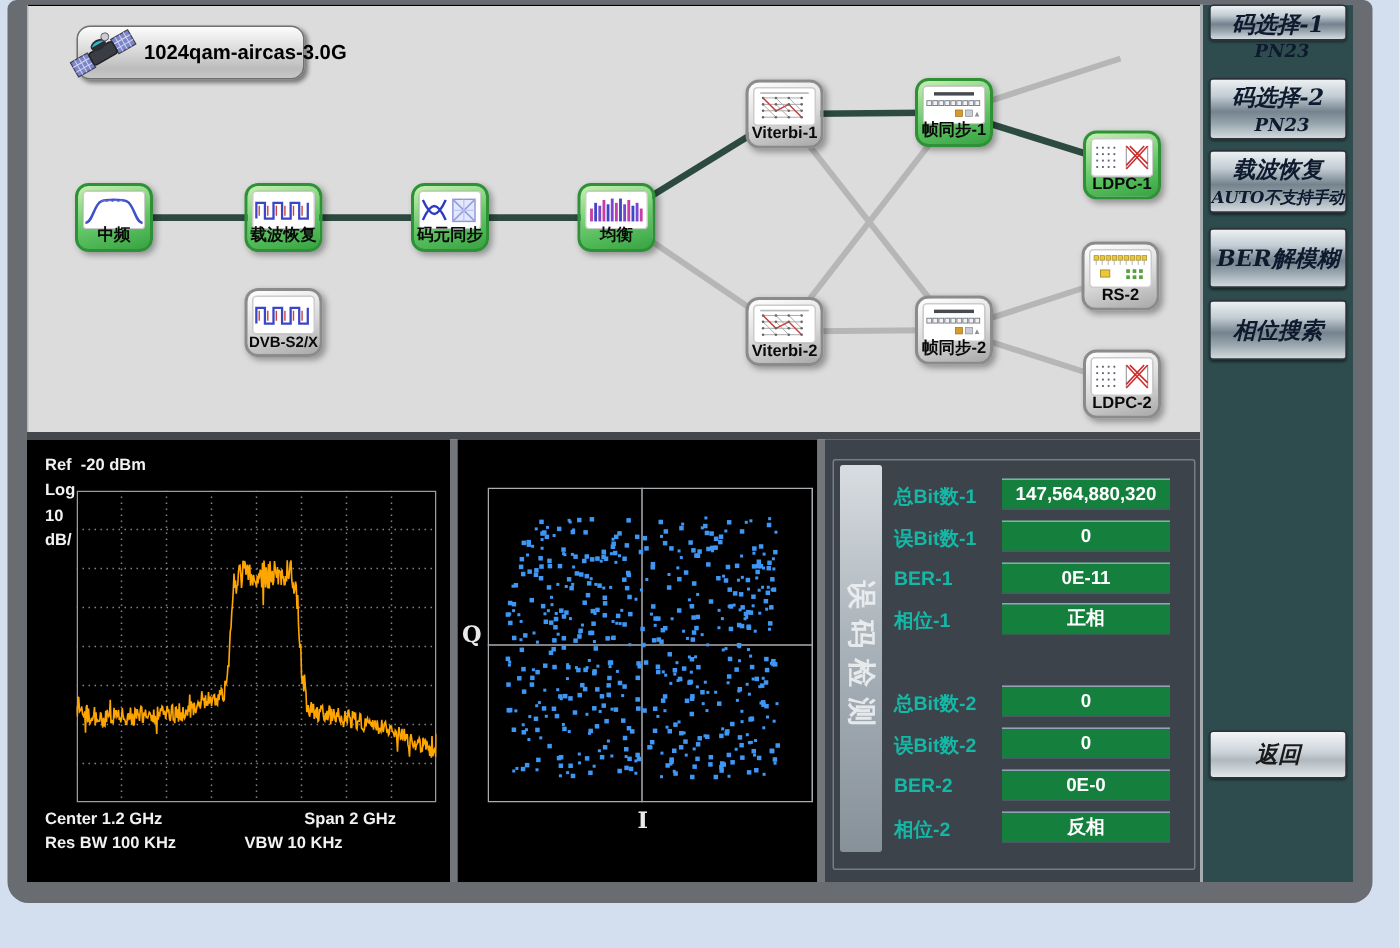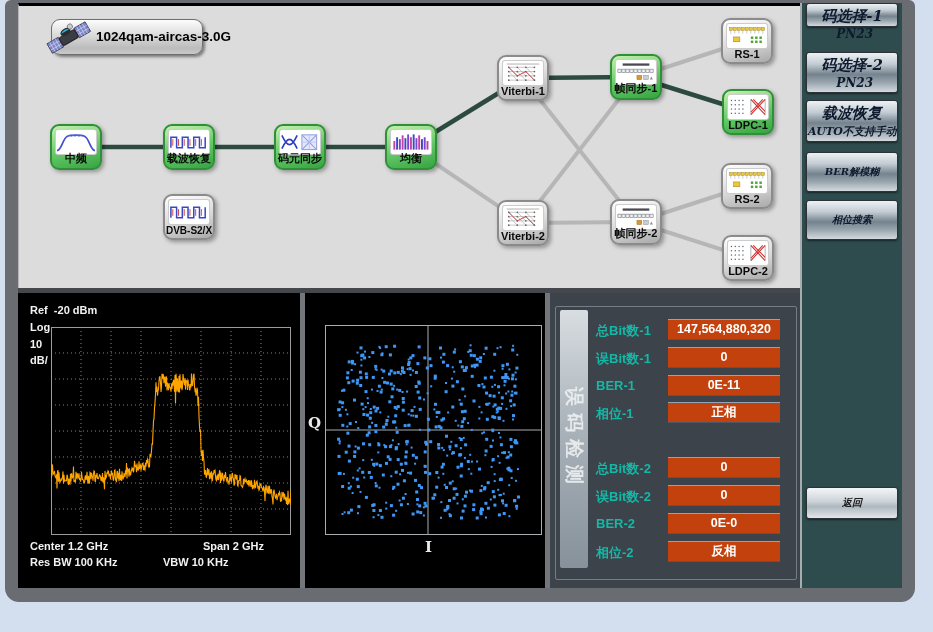--- a/index.html
+++ b/index.html
@@ -4,21 +4,21 @@
 <style>
   html,body{margin:0;padding:0;}
   body{font-family:"Liberation Sans","DejaVu Sans",sans-serif;}
   #stage{position:relative;width:933px;height:632px;background:#d3dfef;overflow:hidden;}
   
   .bezel{position:absolute;left:5px;top:0;width:910px;height:602px;box-sizing:border-box;
     border-style:solid;border-color:#696d71;border-width:3px 13px 14px 13px;
     border-radius:6px 6px 14px 14px;}
   
   .flow-panel{position:absolute;left:18px;top:3px;width:782px;height:285px;background:#dcdcdc;
-    border-top:3px solid #000000;border-left:1px solid #b5b5b5;box-sizing:border-box;}
+    border-top:1px solid #000000;border-left:1px solid #b5b5b5;box-sizing:border-box;}
   .flow-sep{position:absolute;left:18px;top:288px;width:782px;height:5px;background:#44474b;}
   .edges-svg{position:absolute;left:0;top:0;}
   
   .title-btn{position:absolute;left:32px;top:13px;width:150px;height:34px;border-radius:9px;
     border:1px solid #6f6f6f;background:linear-gradient(180deg,#fdfdfd,#dadada 45%,#bcbcbc 82%,#c8c8c8);
     box-shadow:2px 2px 3px rgba(0,0,0,.45);}
   .title-btn .txt{position:absolute;left:44px;top:9px;font-weight:bold;font-size:13.5px;color:#000;white-space:nowrap;}
   .sat{position:absolute;left:-6px;top:-5px;width:46px;height:46px;}
   
   .node{position:absolute;width:52px;height:46px;border-radius:9px;box-sizing:border-box;
@@ -40,34 +40,34 @@
   .axis-lb{position:absolute;color:#e9e9e9;font-family:"DejaVu Serif","Liberation Serif",serif;
     font-weight:bold;font-size:15px;}
   
   .ber{position:absolute;left:550px;top:293px;width:250px;height:295px;background:#3d434b;box-sizing:border-box;}
   .ber-frame{position:absolute;left:5px;top:13px;width:240px;height:272px;border:1px solid #767d85;border-radius:2px;}
   .vstrip{position:absolute;left:10px;top:17px;width:28px;height:258px;border-radius:2px;
     background:linear-gradient(180deg,#d8dde1 0%,#aab3ba 45%,#87919a 100%);}
   .vstrip .vtxt{position:absolute;left:50%;top:50%;transform:translate(-50%,-50%) rotate(90deg);
     white-space:nowrap;font-size:19px;font-weight:bold;letter-spacing:7px;color:#eef1f3;opacity:.9;}
   .ber-label{position:absolute;left:46px;font-size:13px;font-weight:bold;color:#14b8a6;white-space:nowrap;}
-  .ber-field{position:absolute;left:118px;width:112px;height:21px;background:#c2410c;box-sizing:border-box;
+  .ber-field{position:absolute;left:118px;width:112px;height:21px;background:#15803d;box-sizing:border-box;
     border-top:1px solid #93a3b5;border-bottom:1px solid #4c5864;text-align:center;
     font-size:12.5px;font-weight:bold;color:#fff;line-height:19px;}
   
   .sidebar{position:absolute;left:800px;top:3px;width:102px;height:585px;background:#2e4c4e;
     border-left:2px solid #a6acb0;box-sizing:border-box;}
   .sbtn{position:absolute;left:4px;width:92px;border-radius:3px;border:1px solid #2c3238;box-sizing:border-box;
     background:linear-gradient(180deg,#edf1f3 0%,#c3cdd4 28%,#75838e 55%,#97a4ad 75%,#d3dade 100%);
     box-shadow:0 1px 2px rgba(0,0,0,.5);
     font-family:"DejaVu Serif","Liberation Serif",serif;font-style:italic;font-weight:bold;color:#0e1a2e;}
   .sbtn .l1{display:block;text-align:center;font-size:15px;margin-top:3px;white-space:nowrap;}
   .sbtn .l2{display:block;text-align:right;font-size:12px;margin-top:1px;padding-right:24px;white-space:nowrap;}
   .sbtn.center .l2{text-align:center;padding-right:0;font-size:11px;letter-spacing:-0.3px;}
-  .sbtn.single{display:flex;align-items:center;justify-content:center;font-size:10px;}
+  .sbtn.single{display:flex;align-items:center;justify-content:center;font-size:15px;}
   .sbtn.light{background:linear-gradient(180deg,#f4f6f8 0%,#ccd3d9 45%,#aeb8bf 62%,#e2e7ea 100%);color:#1a1a1a;}
 </style>
 </head>
 <body>
 
 <div id="stage">
   <div class="bezel"></div>
 
   <div class="flow-panel">
 
@@ -293,28 +293,20 @@
         </div>
       <span class="lb">帧同步-1</span>
     </div>
     <div class="node gray" style="left:591px;top:193px">
       <div class="ic">
           <svg viewBox="0 0 42 22">
             <use href="#i-framesync"></use>
           </svg>
         </div>
       <span class="lb">帧同步-2</span>
-    </div>
-    <div class="node gray" style="left:702px;top:12px">
-      <div class="ic">
-          <svg viewBox="0 0 42 22">
-            <use href="#i-rs"></use>
-          </svg>
-        </div>
-      <span class="lb">RS-1</span>
     </div>
     <div class="node green" style="left:703px;top:83px">
       <div class="ic">
           <svg viewBox="0 0 42 22">
             <use href="#i-ldpc"></use>
           </svg>
         </div>
       <span class="lb">LDPC-1</span>
     </div>
     <div class="node gray" style="left:702px;top:157px">

